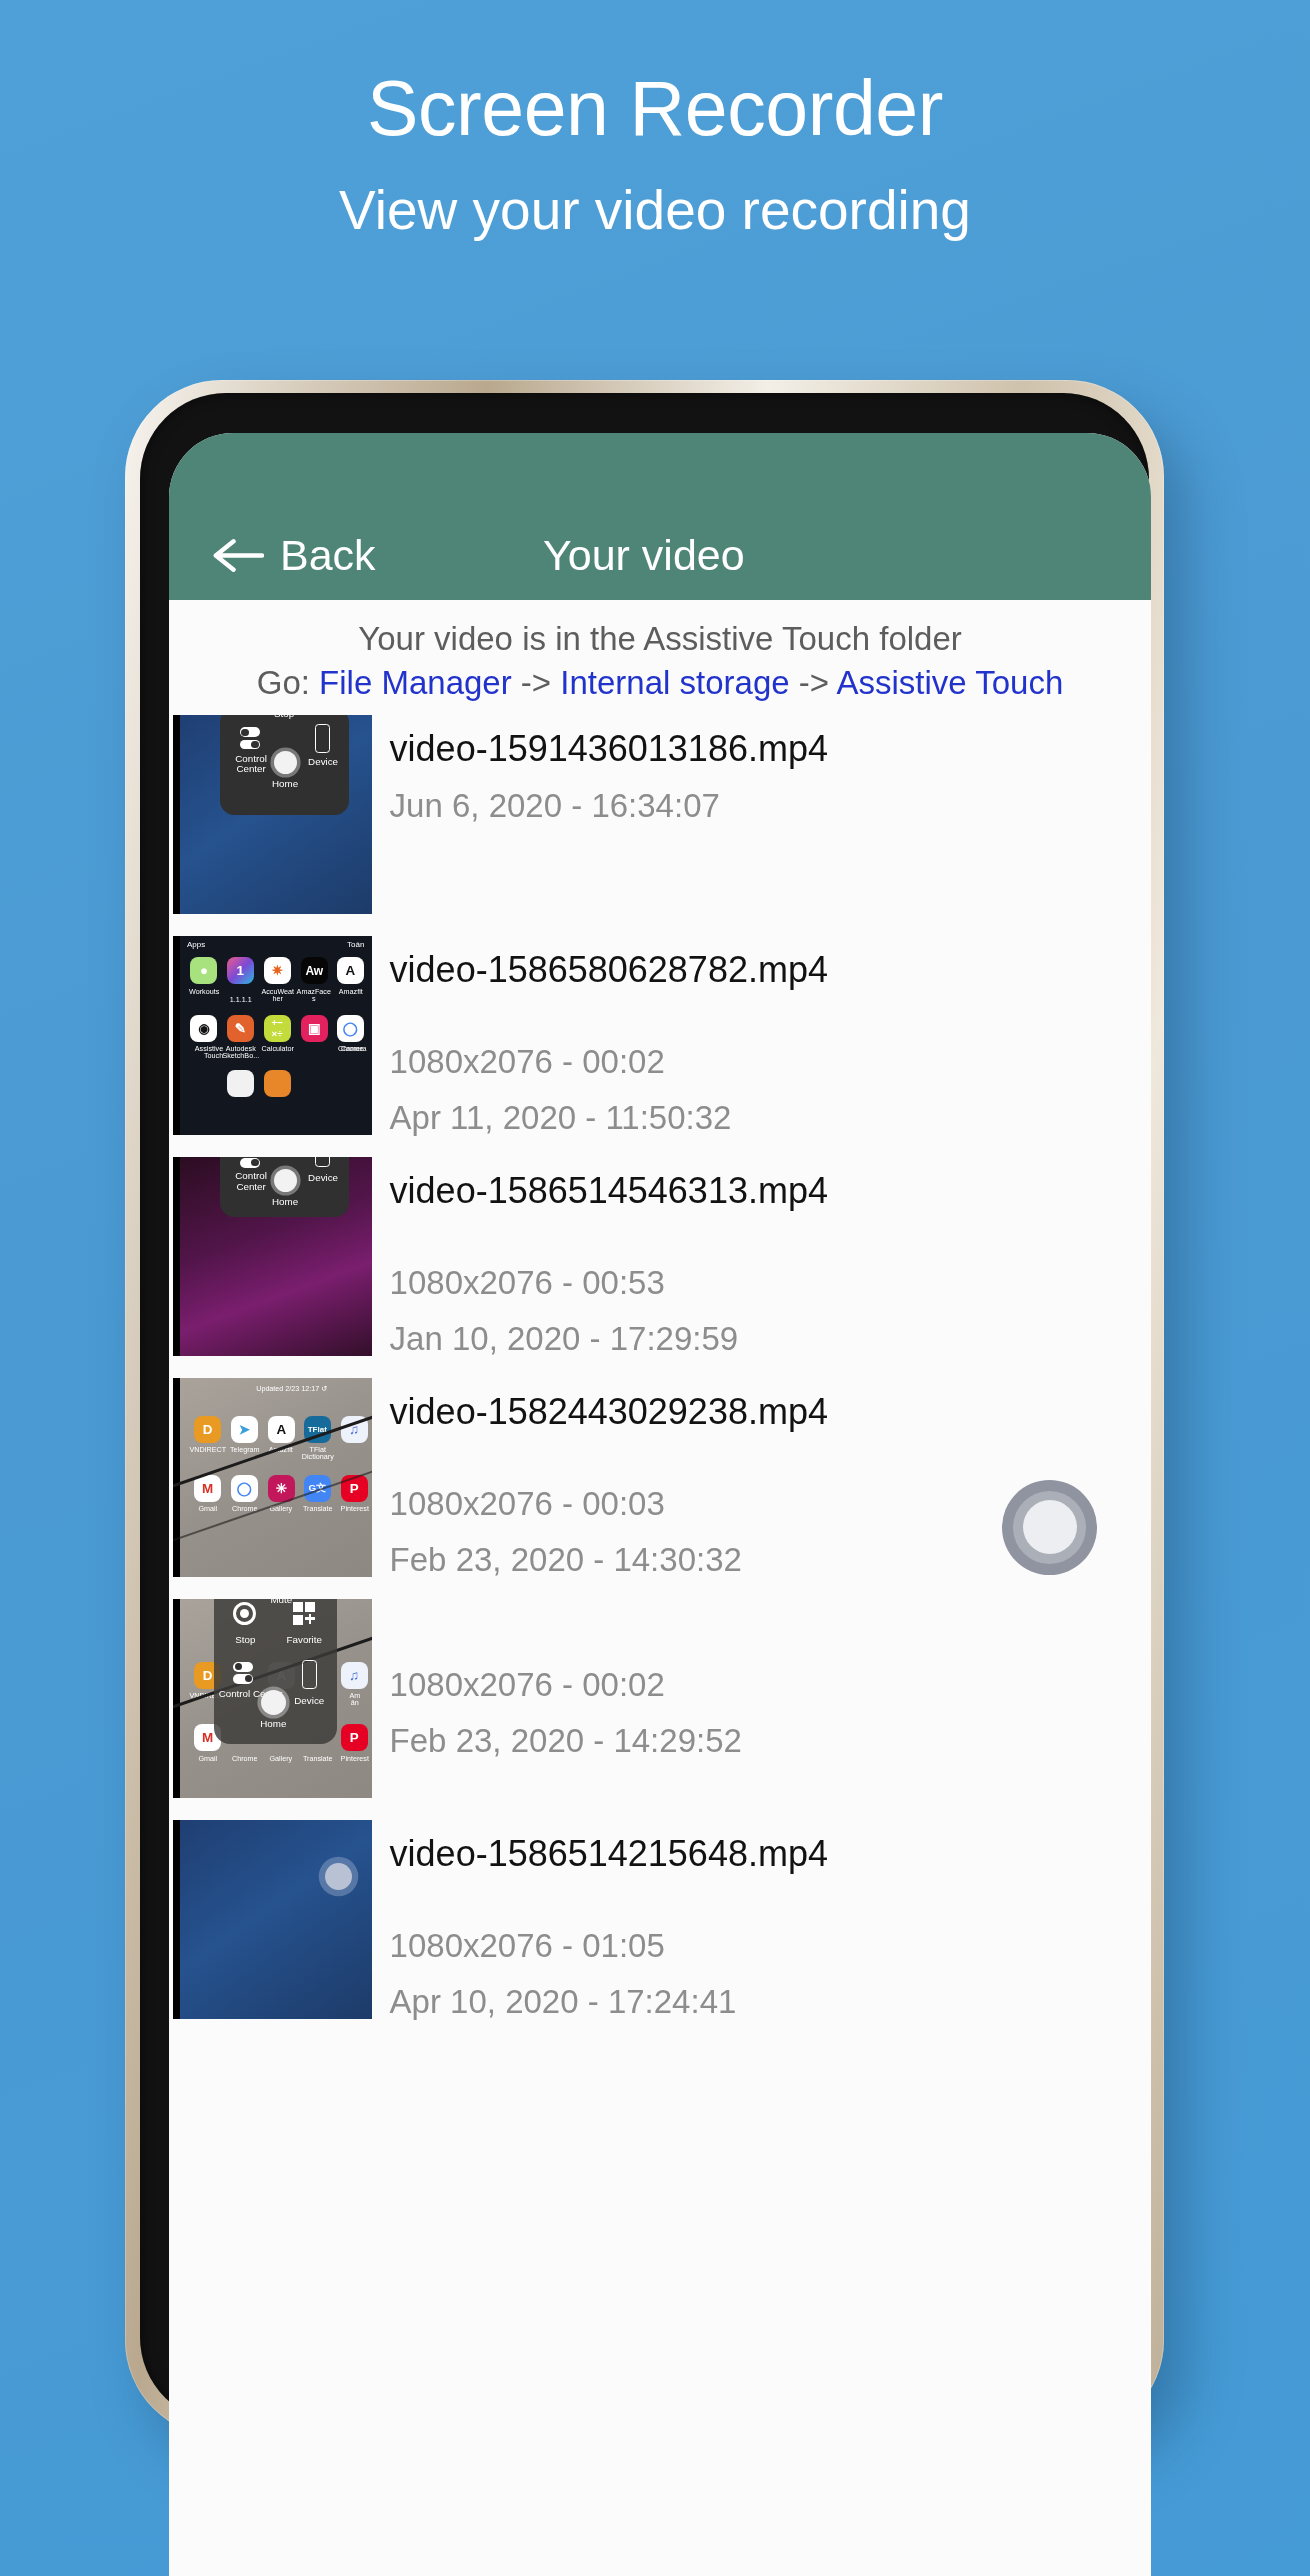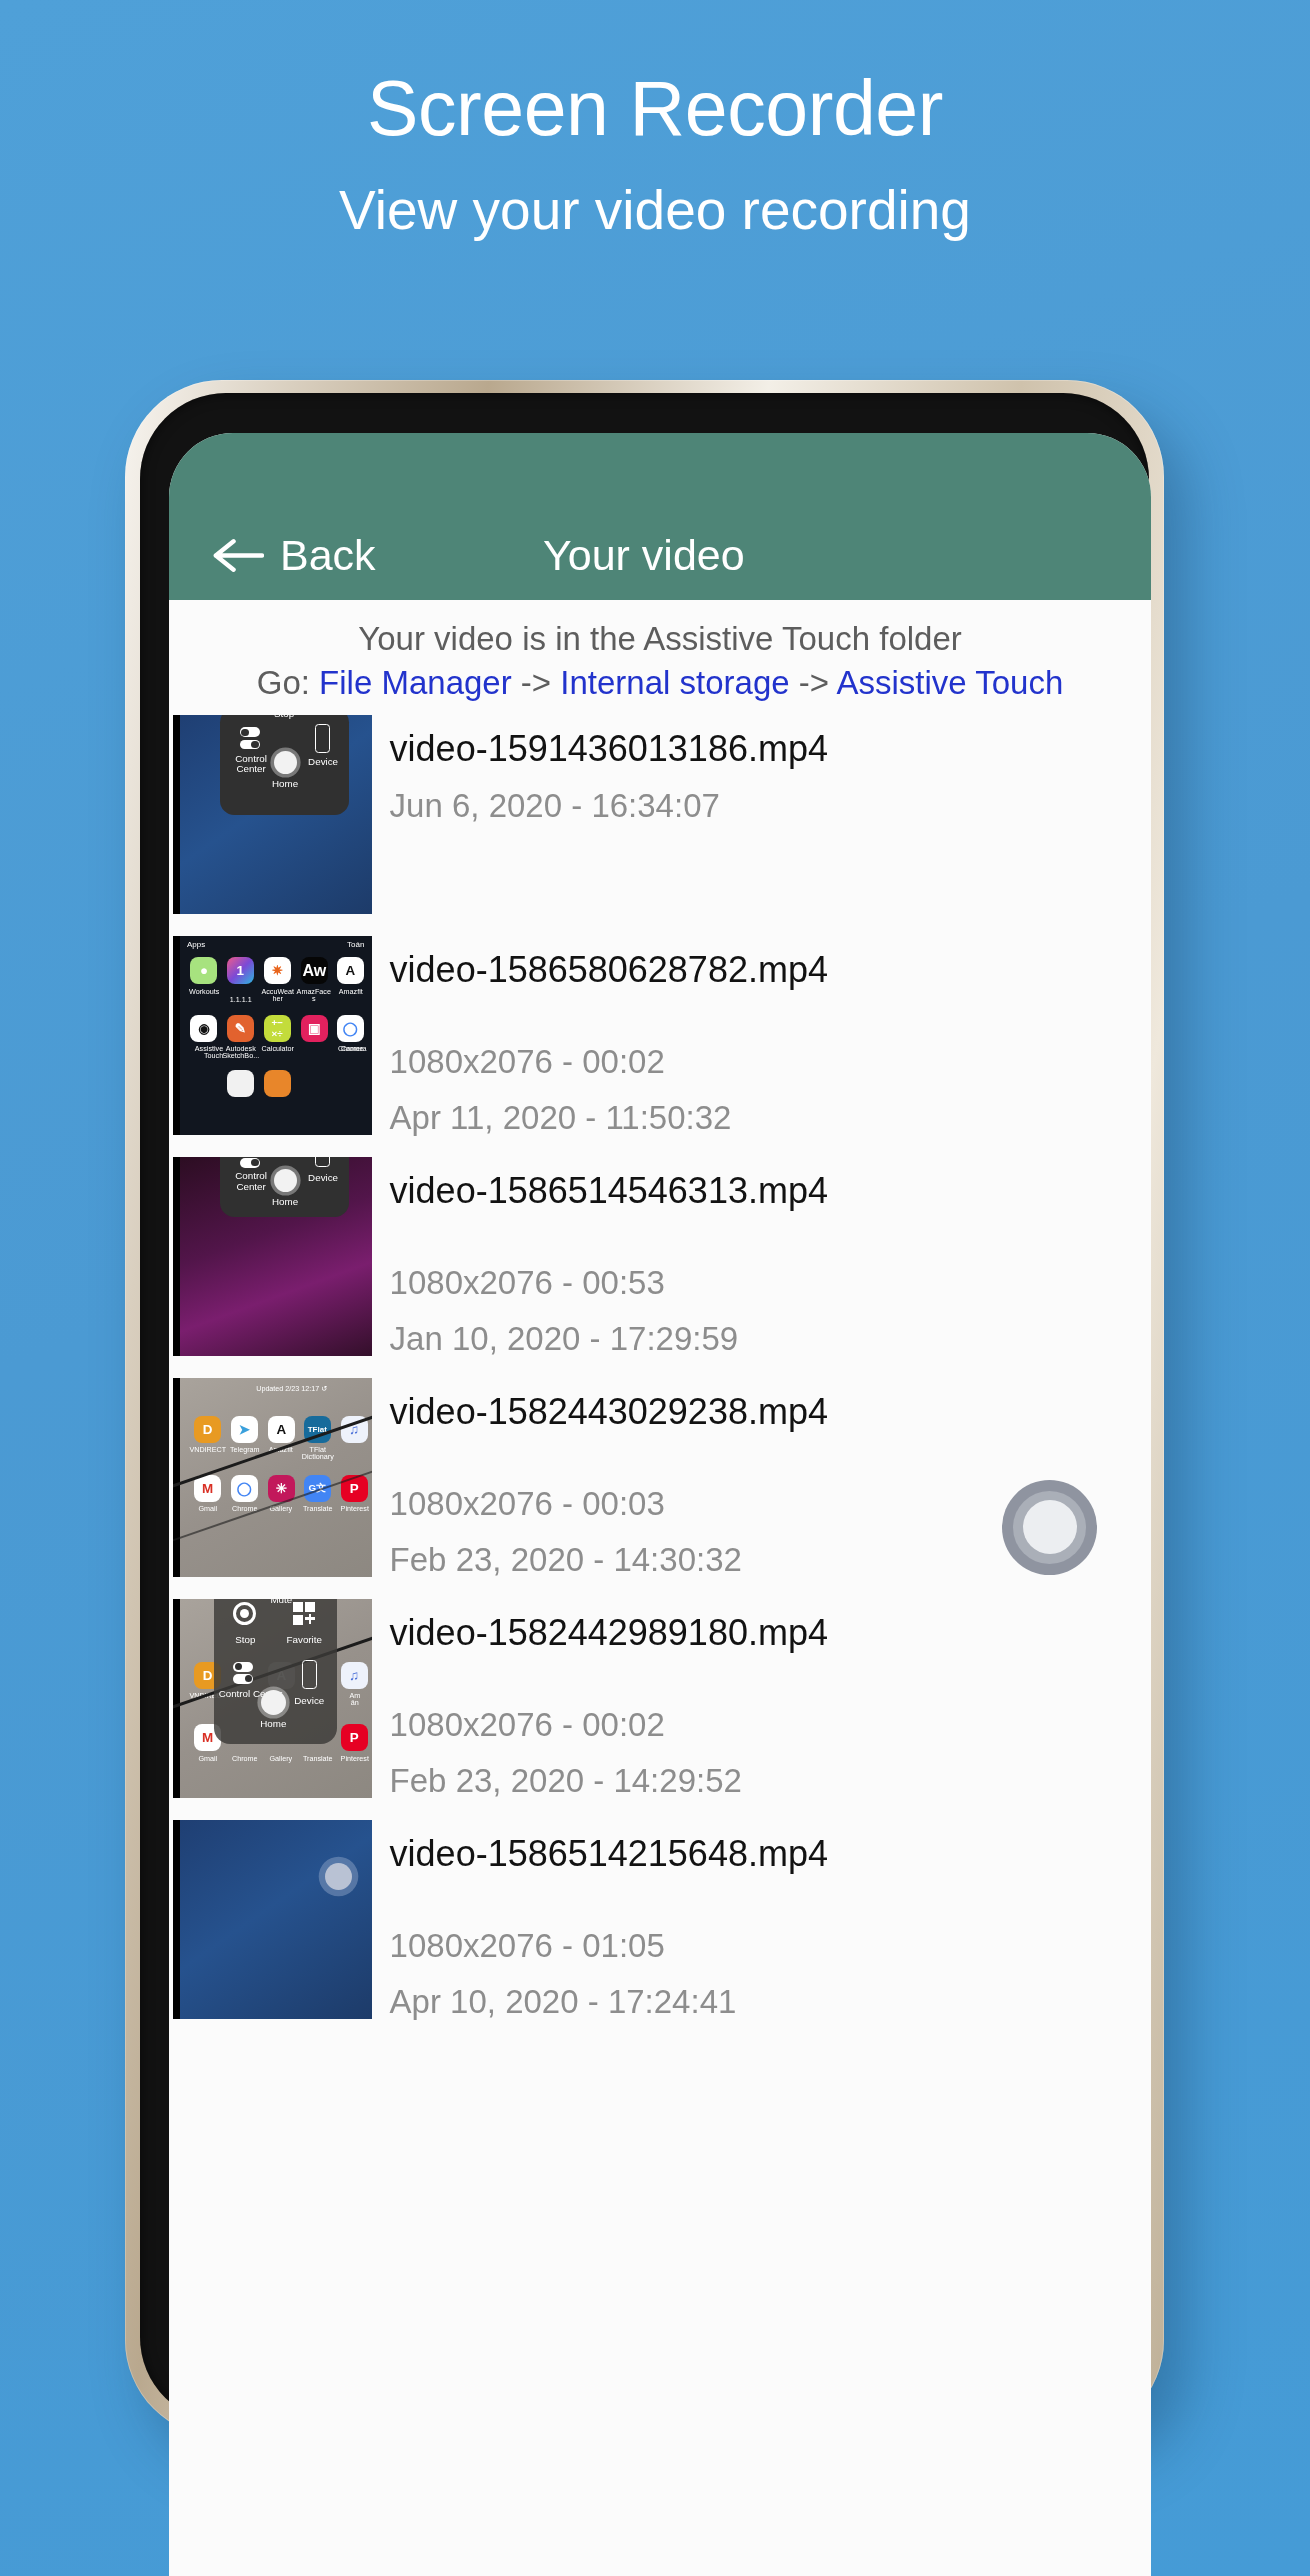--- a/index.html
+++ b/index.html
@@ -327,21 +327,21 @@
           <div class="thumb">
             <div class="thumb-bg tb-dark">
               <div class="applabel" style="left:7.2px;top:5.4px;width:45px;text-align:left;font-size:8px;">Apps</div>
               <div class="applabel" style="right:7.2px;top:5.4px;width:45px;text-align:right;font-size:8px;">Toán</div>
               <div class="appicon" style="left:10.7px;top:21.5px;background:#a7e27f;">●</div>
               <div class="applabel" style="left:5.4px;top:52px;">Workouts</div>
               <div class="appicon" style="left:47px;top:21.5px;background:linear-gradient(135deg,#f05b8a,#7b4ad6,#2bb9e0);">1</div>
               <div class="applabel" style="left:42px;top:60px;">1.1.1.1</div>
               <div class="appicon" style="left:84px;top:21.5px;background:#ffffff;color:#e8641c;">✷</div>
               <div class="applabel" style="left:79px;top:52px;">AccuWeat<br>her</div>
-              <div class="appicon" style="left:121px;top:21.5px;background:#060606;font-size:16px;">Aw</div>
+              <div class="appicon" style="left:121px;top:21.5px;background:#060606;font-size:12px;">Aw</div>
               <div class="applabel" style="left:115px;top:52px;">AmazFace<br>s</div>
               <div class="appicon" style="left:157px;top:21.5px;background:#ffffff;color:#111;">A</div>
               <div class="applabel" style="left:152px;top:52px;">Amazfit</div>
               <div class="appicon" style="left:10.7px;top:79px;background:#ffffff;color:#111;">◉</div>
               <div class="applabel" style="left:5.4px;top:109px;text-align:right;">Assistive<br>Touch</div>
               <div class="appicon" style="left:47px;top:79px;background:#e2622e;">✎</div>
               <div class="applabel" style="left:42px;top:109px;">Autodesk<br>SketchBo...</div>
               <div class="appicon" style="left:84px;top:79px;background:#c3dc3b;font-size:9.8px;">+−<br>×÷</div>
               <div class="applabel" style="left:79px;top:109px;">Calculator</div>
               <div class="appicon" style="left:121px;top:79px;background:#e2215e;">▣</div>
@@ -445,21 +445,20 @@
                 <div class="toggle k2" style="left:19.7px;top:91px;"></div>
                 <div class="plabel" style="left:-1.8px;top:106px;width:77px;">Control Center</div>
                 <div class="devrect" style="left:88px;top:77px;"></div>
                 <div class="plabel" style="left:64px;top:113px;">Device</div>
                 <div class="homecircle" style="left:47px;top:107px;width:25px;height:25px;"></div>
                 <div class="plabel" style="left:28px;top:136px;">Home</div>
               </div>
             </div>
           </div>
           <div class="meta">
-            <div class="vname">video-1582442989180.mp4</div>
             <div class="vres">1080x2076 - 00:02</div>
             <div class="vdate">Feb 23, 2020 - 14:29:52</div>
           </div>
         </div>
 
         <div class="vrow">
           <div class="thumb">
             <div class="thumb-bg tb-blue">
               <div class="homecircle" style="right:19.7px;top:43px;width:27px;height:27px;background:#b9c2d4;box-shadow:0 0 0 6.3px rgba(180,195,220,0.35);"></div>
             </div>

